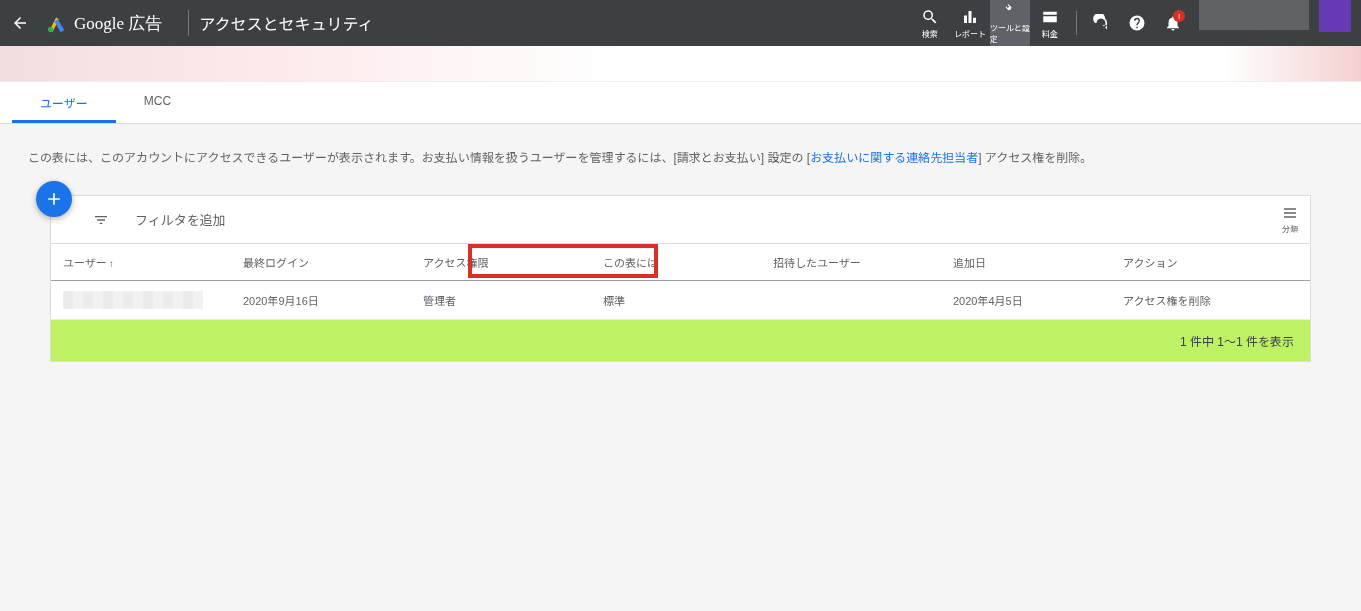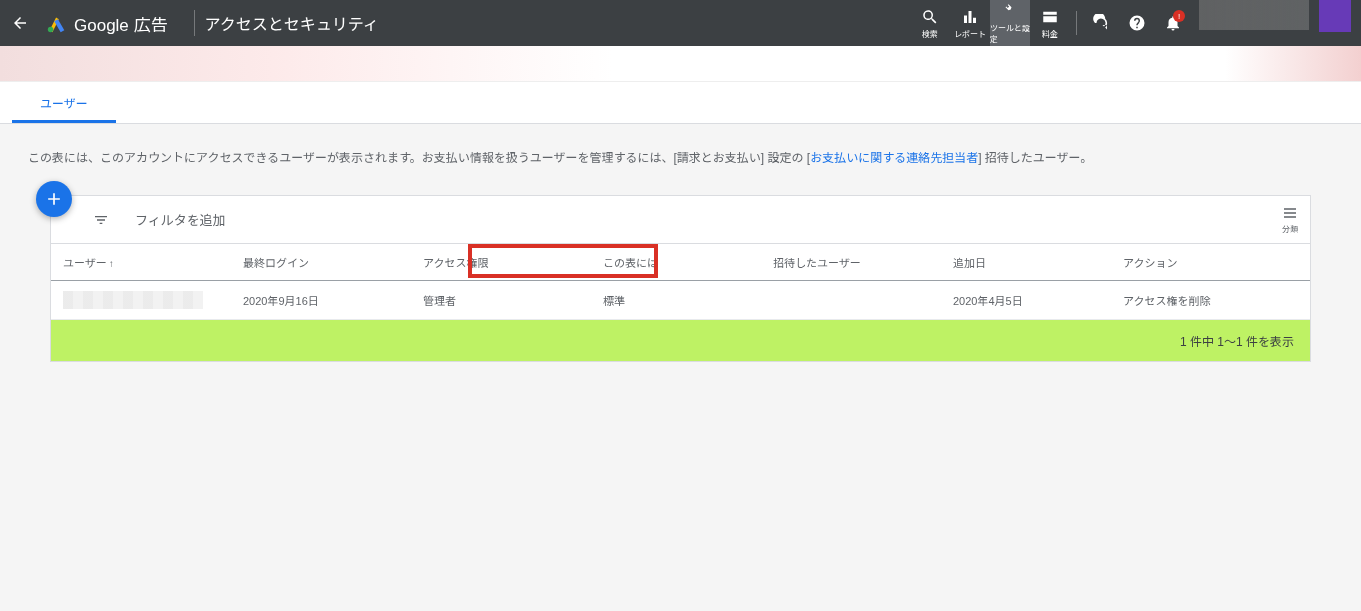--- a/index.html
+++ b/index.html
@@ -2,21 +2,21 @@
 <html><head>
 <meta charset="utf-8">
 <style>
 * { margin: 0; padding: 0; box-sizing: border-box; font-family: Arial, "Noto Sans JP", sans-serif; }
 body { background: #f5f5f5; width: 1361px; height: 611px; overflow: hidden; }
 
 
 .header { background: #3c4043; height: 46px; display: flex; align-items: center; color: #fff; }
 .back-btn { width: 40px; height: 46px; display: flex; align-items: center; justify-content: center; cursor: pointer; }
 .logo-icon { width: 22px; height: 22px; margin: 0 6px; }
-.app-title { font-size: 17px; font-weight: 400; padding-right: 16px; }
+.app-title { font-size: 17px; font-weight: 400; padding-right: 16px; font-family: Liberation Serif, serif; }
 .vdiv { width: 1px; height: 26px; background: rgba(255,255,255,0.3); margin: 0 10px; }
 .page-title { font-size: 16px; font-weight: 400; }
 .header-spacer { flex: 1; }
 .header-tools { display: flex; align-items: stretch; height: 46px; }
 .tool-btn { width: 40px; display: flex; flex-direction: column; align-items: center; justify-content: center; cursor: pointer; font-size: 8px; gap: 2px; }
 .tool-btn.active { background: #5f6368; }
 .tool-btn .icon { width: 18px; height: 18px; }
 .tool-btn .tlabel { font-size: 8px; }
 .hdiv { width: 1px; height: 24px; background: rgba(255,255,255,0.3); align-self: center; margin: 0 6px; }
 .icon-btn { width: 36px; height: 46px; display: flex; align-items: center; justify-content: center; cursor: pointer; }
@@ -130,24 +130,25 @@
     </div>
     <div class="account-block"></div>
     <div class="avatar"></div>
   </div>
 </div>
 
 <div class="subheader"></div>
 
 <div class="tabs">
   <div class="tab active">ユーザー</div>
+  <div class="tab">MCC</div>
 </div>
 
 <div class="info">
-  <span>この表には、このアカウントにアクセスできるユーザーが表示されます。お支払い情報を扱うユーザーを管理するには、[請求とお支払い] 設定の [</span><a>お支払いに関する連絡先担当者</a><span>] 招待したユーザー。</span>
+  <span>この表には、このアカウントにアクセスできるユーザーが表示されます。お支払い情報を扱うユーザーを管理するには、[請求とお支払い] 設定の [</span><a>お支払いに関する連絡先担当者</a><span>] アクセス権を削除。</span>
 </div>
 
 <div class="card-wrap">
   <div class="add-fab">
     <svg width="20" height="20" viewBox="0 0 24 24">
         <path d="M19 13h-6v6h-2v-6H5v-2h6V5h2v6h6z"></path>
       </svg>
   </div>
   <div class="card">
     <div class="filter-row">

